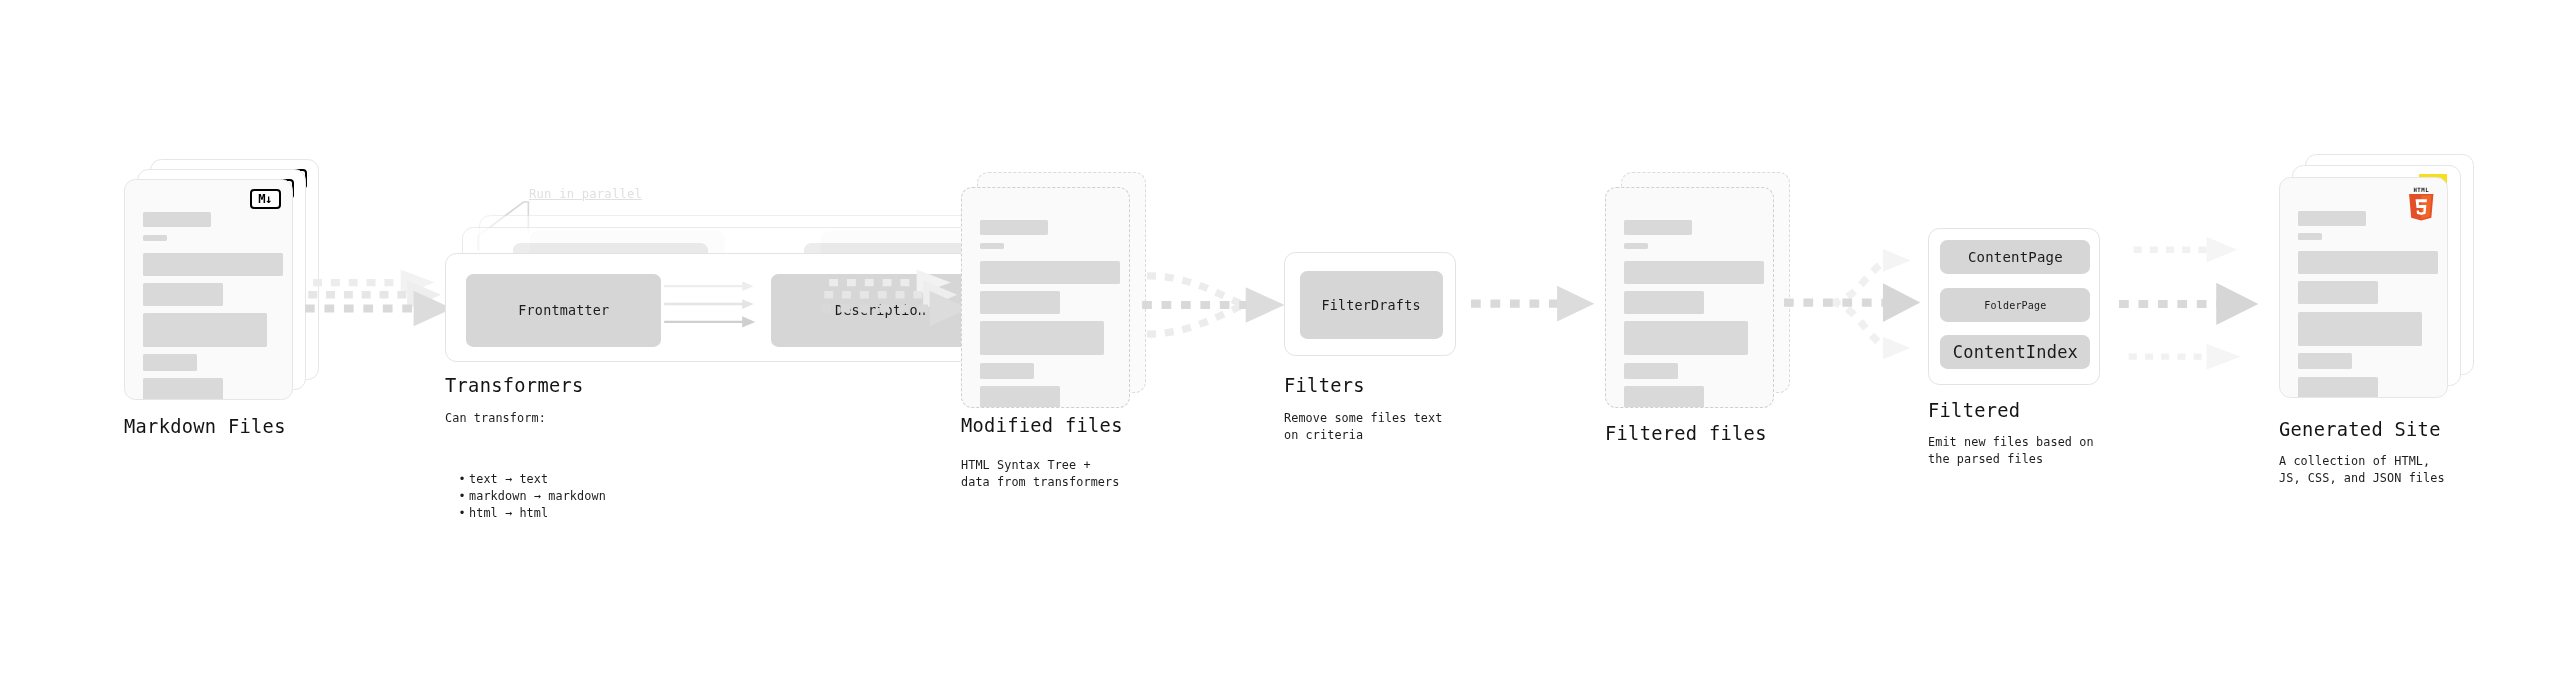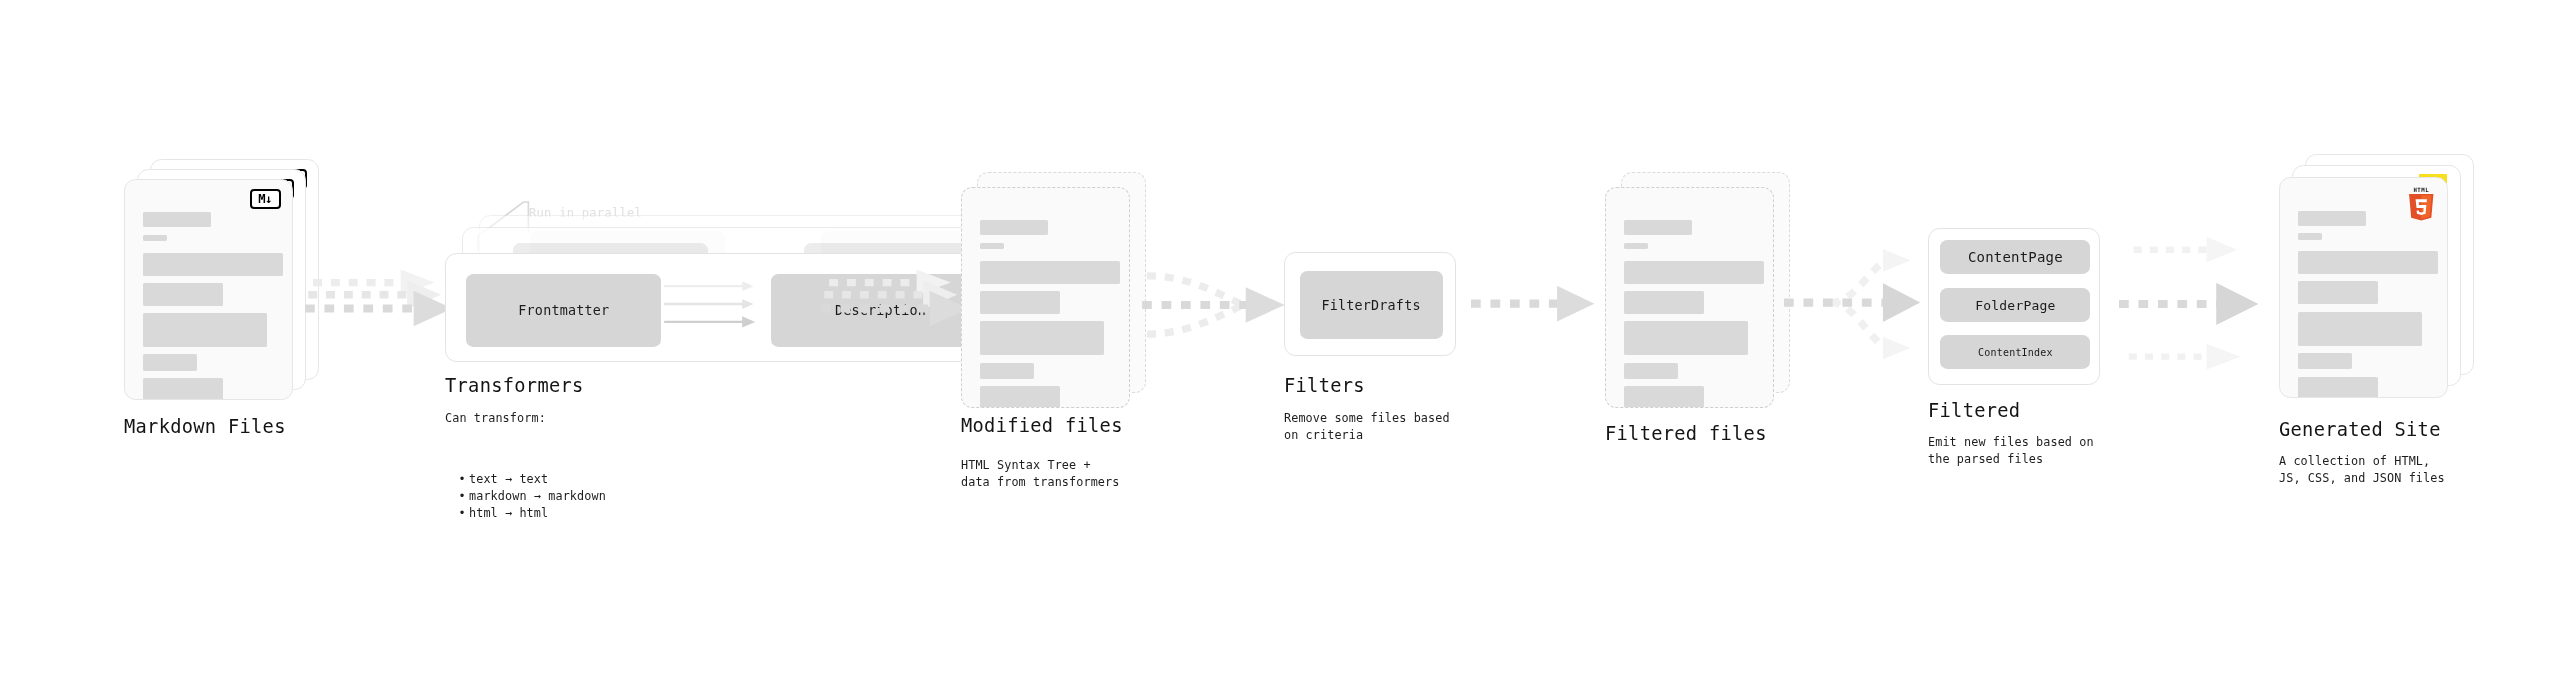--- a/index.html
+++ b/index.html
@@ -182,21 +182,21 @@
     <g stroke="#e6e6e6" stroke-width="9" stroke-dasharray="11 11" fill="none">
       <line x1="4" y1="33" x2="128" y2="33"></line>
     </g>
     <polygon points="126,15 168,33 126,51" fill="#eeeeee"></polygon>
     <g stroke="#d9d9d9" stroke-width="10" stroke-dasharray="12 12" fill="none">
       <line x1="0" y1="50" x2="136" y2="50"></line>
     </g>
     <polygon points="134,28 182,50 134,72" fill="#dcdcdc"></polygon>
   </svg>
 
-  <div class="runlabel" style="left:529px;top:206px;">Run in parallel</div>
+  <div class="runlabel" style="left:529px;top:187px;text-decoration:underline;">Run in parallel</div>
   <svg class="arrow-svg" style="left:478px;top:197px;" width="65" height="49" viewBox="0 0 80 60">
     <path d="M0 48 L56 6 L62 6 L62 44" stroke="#d8d8d8" stroke-width="2" fill="none"></path>
     <path d="M0 48 L0 66" stroke="#d8d8d8" stroke-width="2" fill="none"></path>
   </svg>
 
   <div class="stack" style="left:445px;top:215px;">
 
     <div class="group" style="left:34px;top:0px;width:585px;height:109px;opacity:.55;">
       <div class="pill" style="left:50px;top:14.6px;width:195px;height:70px;opacity:.45;"></div>
       <div class="pill" style="left:341px;top:14.6px;width:195px;height:70px;opacity:.45;"></div>
@@ -270,21 +270,21 @@
     <path d="M6 22 C60 22 96 46 126 58" stroke="#ececec" stroke-width="9" stroke-dasharray="11 11" fill="none"></path>
     <path d="M6 94 C60 94 96 70 126 58" stroke="#ececec" stroke-width="9" stroke-dasharray="11 11" fill="none"></path>
     <line x1="0" y1="58" x2="130" y2="58" stroke="#d9d9d9" stroke-width="10" stroke-dasharray="12 12"></line>
     <polygon points="128,36 176,58 128,80" fill="#dcdcdc"></polygon>
   </svg>
 
   <div class="group" style="left:1284px;top:252px;width:172px;height:104px;">
     <div class="pill" style="left:14.6px;top:18px;width:143px;height:68px;">FilterDrafts</div>
   </div>
   <div class="cap-title" style="left:1284px;top:375px;">Filters</div>
-  <div class="cap-sub" style="left:1284px;top:410px;">Remove some files based
+  <div class="cap-sub" style="left:1284px;top:410px;">Remove some files text
 on criteria</div>
 
   <svg class="arrow-svg" style="left:1471px;top:284px;" width="138" height="45" viewBox="0 0 170 55">
     <line x1="0" y1="24" x2="108" y2="24" stroke="#d9d9d9" stroke-width="10" stroke-dasharray="12 12"></line>
     <polygon points="106,2 152,24 106,46" fill="#dcdcdc"></polygon>
   </svg>
 
   <div class="stack" style="left:1605px;top:172px;">
     <div class="card dashed" style="left:16.3px;top:0px;opacity:.75;"></div>
     <div class="card dashed" style="left:0px;top:14.6px;">
@@ -305,22 +305,22 @@
     <path d="M58 82 C86 82 104 42 126 30" stroke="#f0f0f0" stroke-width="9" stroke-dasharray="11 11" fill="none"></path>
     <polygon points="122,16 156,30 122,44" fill="#f4f4f4"></polygon>
     <path d="M58 82 C86 82 104 126 126 138" stroke="#f0f0f0" stroke-width="9" stroke-dasharray="11 11" fill="none"></path>
     <polygon points="122,124 156,138 122,152" fill="#f4f4f4"></polygon>
     <line x1="0" y1="82" x2="124" y2="82" stroke="#d9d9d9" stroke-width="10" stroke-dasharray="12 12"></line>
     <polygon points="122,58 168,82 122,106" fill="#d6d6d6"></polygon>
   </svg>
 
   <div class="group" style="left:1928px;top:228px;width:172px;height:157px;">
     <div class="pill" style="left:11.4px;top:10.6px;width:150px;height:34px;font-size:14px;">ContentPage</div>
-    <div class="pill" style="left:11.4px;top:59px;width:150px;height:34px;font-size:13px;">FolderPage</div>
-    <div class="pill" style="left:11.4px;top:106px;width:150px;height:34px;font-size:10px;">ContentIndex</div>
+    <div class="pill" style="left:11.4px;top:59px;width:150px;height:34px;font-size:10px;">FolderPage</div>
+    <div class="pill" style="left:11.4px;top:106px;width:150px;height:34px;font-size:17px;">ContentIndex</div>
   </div>
   <div class="cap-title" style="left:1928px;top:400px;">Filtered</div>
   <div class="cap-sub" style="left:1928px;top:434px;">Emit new files based on
 the parsed files</div>
 
   <svg class="arrow-svg" style="left:2119px;top:231px;" width="154" height="154" viewBox="0 0 190 190">
     <line x1="18" y1="23" x2="110" y2="23" stroke="#f1f1f1" stroke-width="8" stroke-dasharray="10 10"></line>
     <polygon points="108,7 146,23 108,39" fill="#f5f5f5"></polygon>
     <line x1="0" y1="90" x2="122" y2="90" stroke="#d9d9d9" stroke-width="10" stroke-dasharray="12 12"></line>
     <polygon points="120,64 172,90 120,116" fill="#d6d6d6"></polygon>

